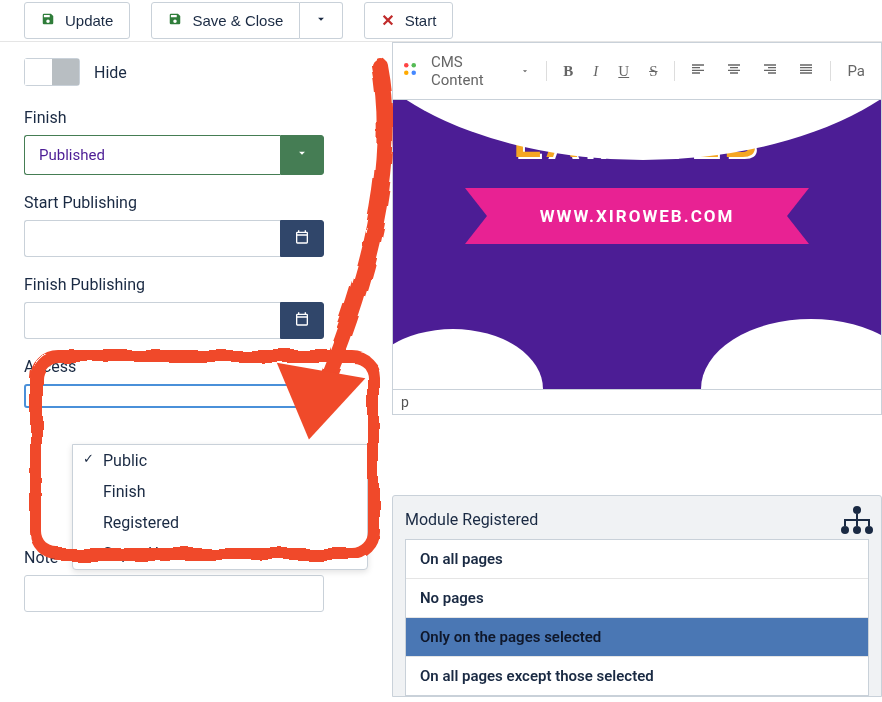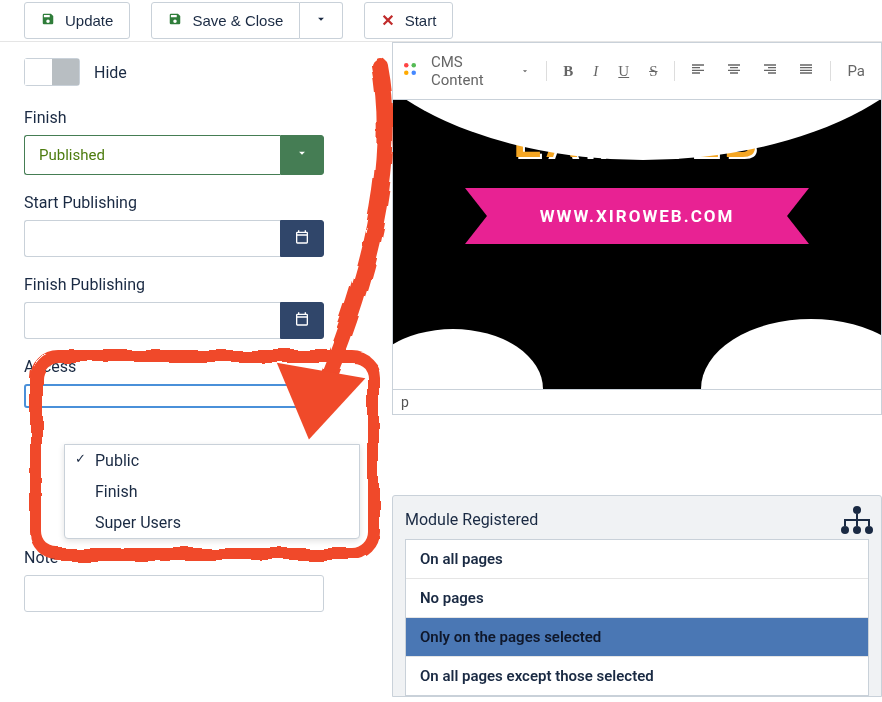--- a/index.html
+++ b/index.html
@@ -21,46 +21,46 @@
 .field { margin-bottom: 18px; }
 .label { color: #1a2a43; font-size: 16px; margin-bottom: 8px; display: block; }
 
 .hide-row { display: flex; align-items: center; gap: 14px; margin-top: 16px; margin-bottom: 22px; }
 .toggle { width: 56px; height: 28px; border: 1px solid #c9d1d9; border-radius: 3px; display: flex; cursor: pointer; }
 .toggle-half { flex: 1; }
 .toggle-half.on { background: #fff; }
 .toggle-half.off { background: #b8bec2; }
 
 .select-wrap { display: flex; width: 300px; }
-.select-input { flex: 1; border: 1px solid #457d54; border-right: none; border-radius: 3px 0 0 3px; padding: 10px 14px; color: #4d7c0f; }
+.select-input { flex: 1; border: 1px solid #457d54; border-right: none; border-radius: 3px 0 0 3px; padding: 10px 14px; color: #4c1d95; }
 .select-caret { width: 44px; background: #457d54; border: 1px solid #457d54; border-radius: 0 3px 3px 0; display: flex; align-items: center; justify-content: center; cursor: pointer; }
 .select-caret svg { fill: #fff; }
 
 .date-wrap { display: flex; width: 300px; }
 .date-input { flex: 1; border: 1px solid #c9d1d9; border-right: none; border-radius: 3px 0 0 3px; padding: 10px; background: #fff; }
 .date-btn { width: 44px; background: #30466a; border: 1px solid #30466a; border-radius: 0 3px 3px 0; display: flex; align-items: center; justify-content: center; cursor: pointer; }
 .date-btn svg { fill: #fff; }
 
 .access-select { width: 300px; border: 2px solid #4a90d9; border-radius: 3px; padding: 10px 14px; background: #fff; cursor: pointer; }
-.dropdown { position: absolute; top: 402px; left: 40px; width: 296px; background: #fff; border: 1px solid #c9d1d9; border-radius: 0 0 4px 4px; box-shadow: 0 2px 6px rgba(0,0,0,0.12); z-index: 20; }
+.dropdown { position: absolute; top: 402px; left: 48px; width: 296px; background: #fff; border: 1px solid #c9d1d9; border-radius: 0 0 4px 4px; box-shadow: 0 2px 6px rgba(0,0,0,0.12); z-index: 20; }
 .dropdown-item { padding: 6px 14px 6px 30px; cursor: pointer; font-size: 16px; position: relative; }
 .dropdown-item.checked::before { content: "✓"; position: absolute; left: 10px; font-size: 13px; }
 
 .note-input { width: 300px; border: 1px solid #c9d1d9; border-radius: 3px; padding: 10px; background: #fff; }
 
 .editor-toolbar { display: flex; align-items: center; gap: 4px; padding: 6px 8px; border: 1px solid #c9d1d9; background: #fff; }
 .ed-btn { padding: 4px 8px; cursor: pointer; color: #666; display: flex; align-items: center; gap: 4px; border-radius: 2px; }
 .ed-btn.bold { font-weight: bold; font-family: serif; }
 .ed-btn.italic { font-style: italic; font-family: serif; }
 .ed-btn.underline { text-decoration: underline; font-family: serif; }
 .ed-btn.strike { text-decoration: line-through; font-family: serif; }
 .ed-sep { width: 1px; height: 20px; background: #ddd; margin: 0 4px; }
 .joomla-logo { width: 18px; height: 18px; }
 
-.hero { border: 1px solid #c9d1d9; border-top: none; height: 290px; background: #000000; position: relative; overflow: hidden; }
+.hero { border: 1px solid #c9d1d9; border-top: none; height: 290px; background: #4c1d95; position: relative; overflow: hidden; }
 .hero-title { width: 100%; text-align: center; font-size: 46px; font-weight: 900; letter-spacing: 4px; color: #f5a623; text-shadow: 2px 2px 0 #fff; margin-top: 14px; font-family: "Arial Black", sans-serif; }
 .hero-banner { margin: 20px auto 0; width: 300px; height: 56px; background: #e82293; position: relative; display: flex; align-items: center; justify-content: center; }
 .hero-banner::before, .hero-banner::after { content: ""; position: absolute; width: 0; height: 0; }
 .hero-banner::before { left: -22px; border: 28px solid #e82293; border-left: 22px solid transparent; }
 .hero-banner::after { right: -22px; border: 28px solid #e82293; border-right: 22px solid transparent; }
 .hero-url { color: #fff; font-weight: bold; letter-spacing: 2px; font-size: 17px; }
 .cloud-lg { position: absolute; background: #fff; border-radius: 50%; }
 .cloud-1 { width: 180px; height: 120px; bottom: -60px; left: -30px; }
 .cloud-2 { width: 220px; height: 140px; bottom: -70px; right: -40px; }
 .cloud-3 { width: 620px; height: 340px; top: -280px; left: -60px; border-radius: 50%; }
@@ -166,20 +166,21 @@
       </div>
     </div>
 
     <div class="field">
       <span class="label">Access</span>
       <div class="access-select"></div>
       <div class="dropdown">
 
       <div class="dropdown-item checked">Public</div>
             <div class="dropdown-item">Finish</div>
+            <div class="dropdown-item">Registered</div>
             <div class="dropdown-item">Super Users</div>
           </div>
     </div>
 
     <div class="field" style="margin-top:140px">
       <span class="label">Note</span>
       <input class="note-input" style="">
     </div>
 
   </div>

